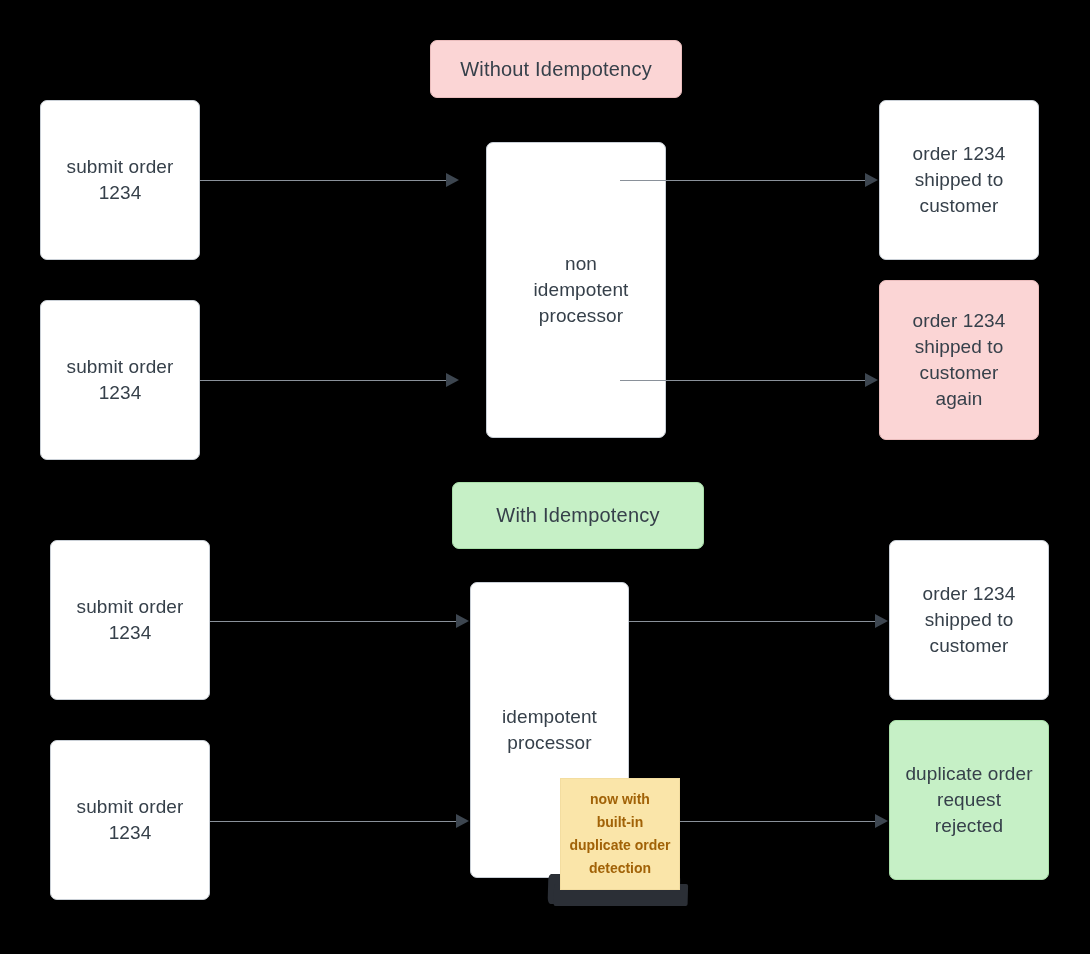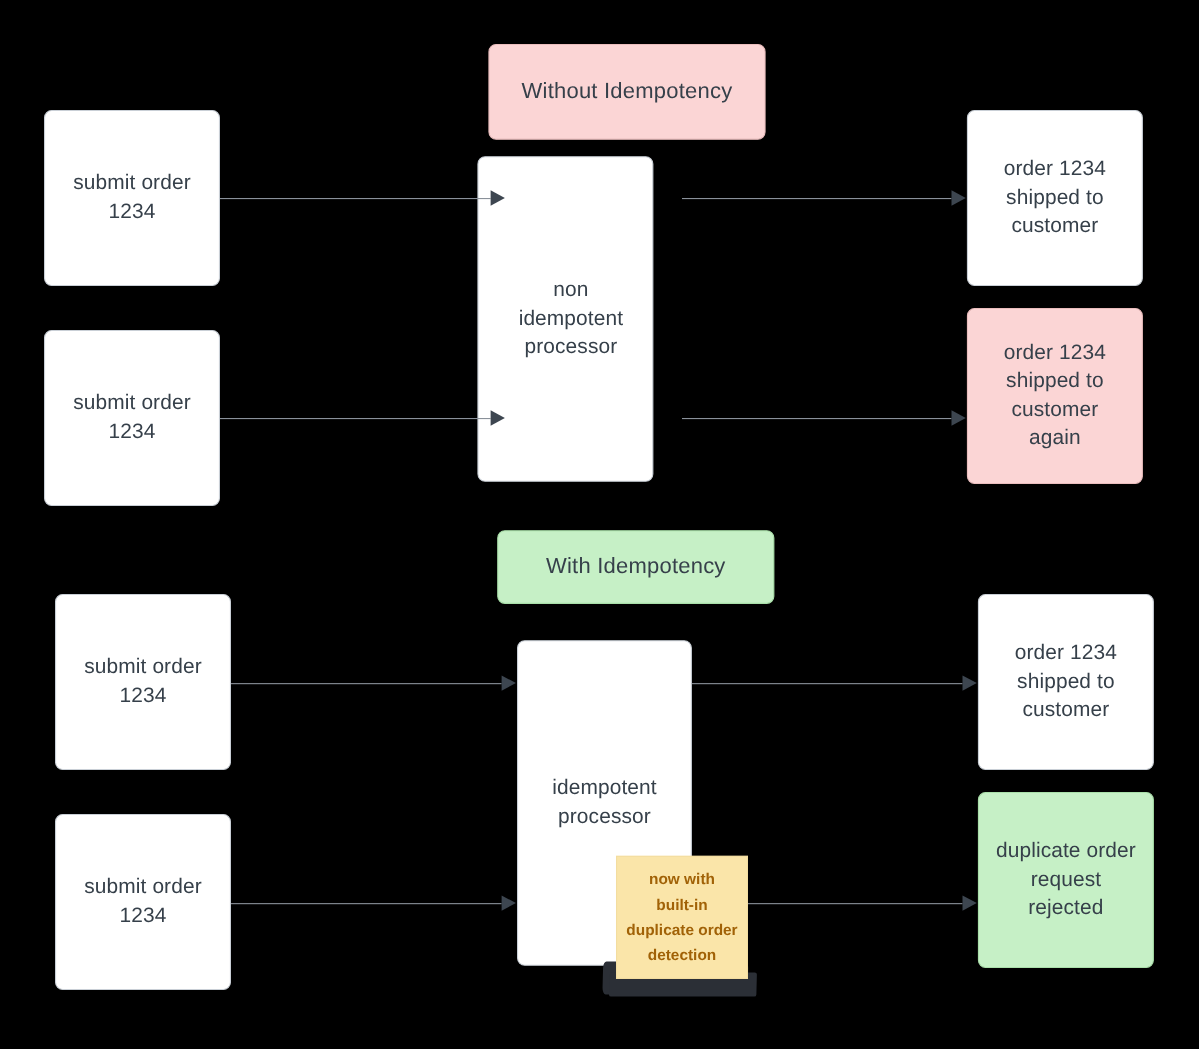--- a/index.html
+++ b/index.html
@@ -123,29 +123,29 @@
     border-top: 7px solid transparent;
     border-bottom: 7px solid transparent;
     border-left: 13px solid #3d4650;
   }
 </style>
 </head>
 <body>
 
 <div id="canvas">
 
-  <div class="label-pill pink" style="left:444px; top:40px; width:252px; height:87px; background:#fbd5d5; border:1.6px solid #eabdbd;">Without Idempotency</div>
+  <div class="label-pill pink" style="left:430px; top:40px; width:252px; height:58px; background:#fbd5d5; border:1.6px solid #eabdbd;">Without Idempotency</div>
 
   <div class="node white" style="left:40px; top:100px; width:160px; height:160px;">submit order
 1234</div>
 
   <div class="node white" style="left:40px; top:300px; width:160px; height:160px;">submit order
 1234</div>
 
-  <div class="node white" style="left:434px; top:142px; width:160px; height:296px;padding-left:18px;">non
+  <div class="node white" style="left:486px; top:142px; width:180px; height:296px;padding-left:18px;">non
 idempotent
 processor</div>
 
   <div class="node white" style="left:879px; top:100px; width:160px; height:160px;">order 1234
 shipped to
 customer</div>
 
   <div class="node pink" style="left:879px; top:280px; width:160px; height:160px;">order 1234
 shipped to
 customer

